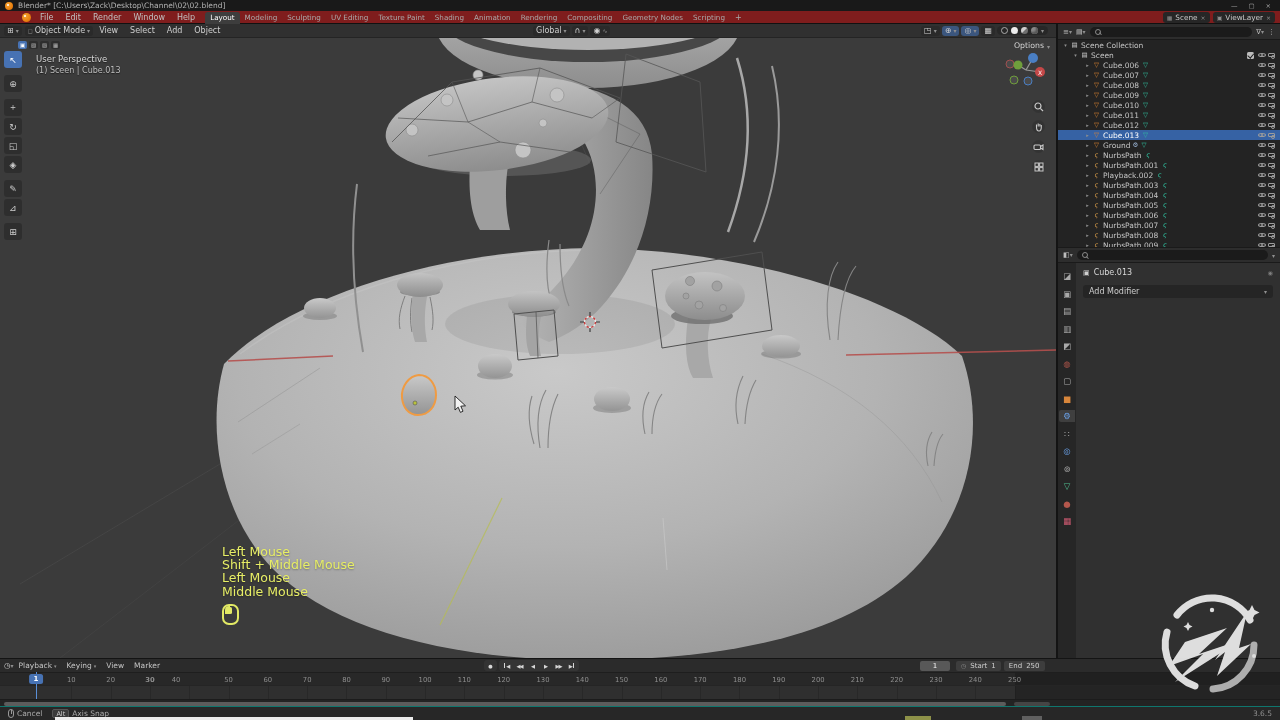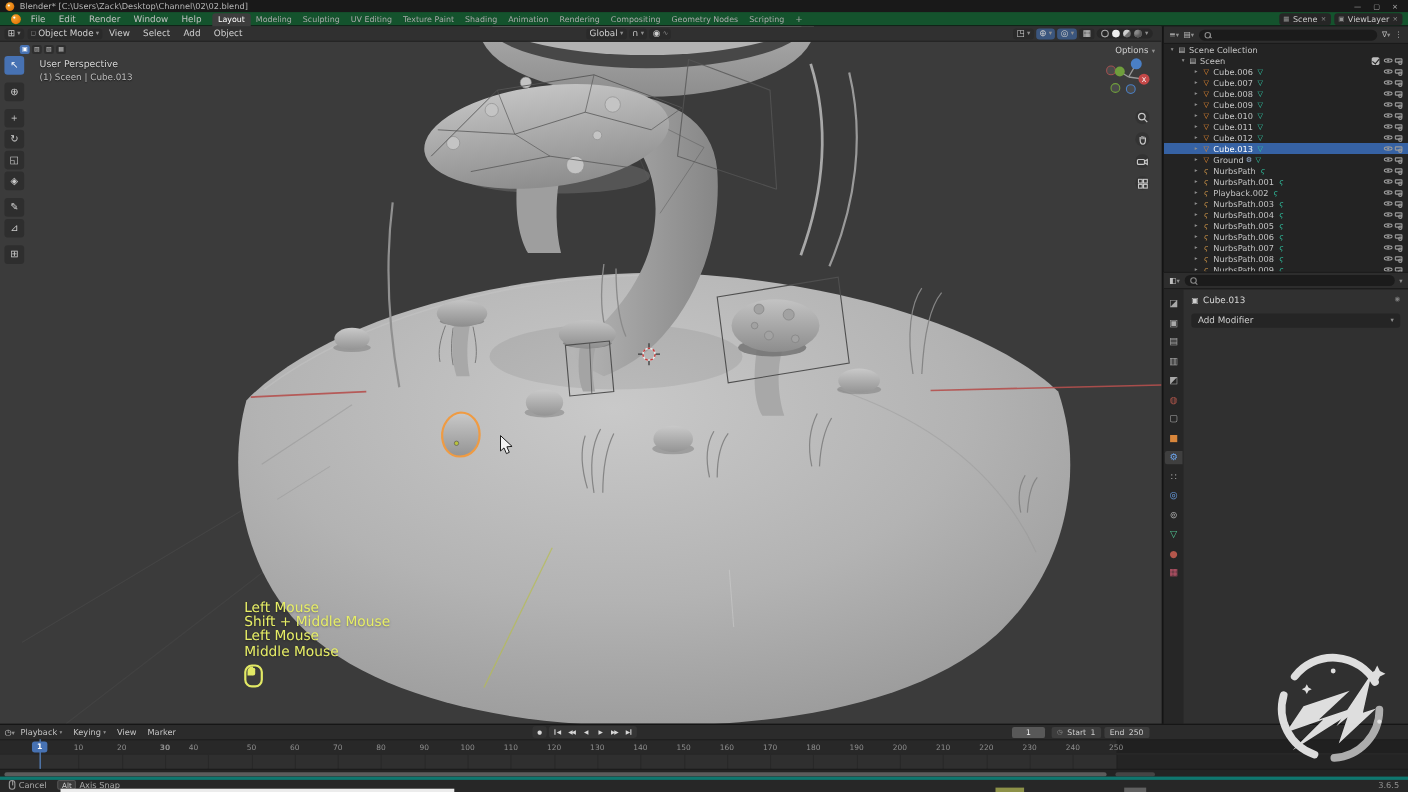--- a/index.html
+++ b/index.html
@@ -9,22 +9,22 @@
 
   
   #titlebar{height:11px;background:#191919;display:flex;align-items:center;padding:0 5px;
     font-size:7.5px;color:#b4b4b4;white-space:nowrap}
   .blogo{width:8px;height:8px;border-radius:50%;flex:none;margin-right:5px;
     background:radial-gradient(circle at 35% 32%,#f6a733,#e87d0d 65%,#b45c07);position:relative}
   .blogo::after{content:"";position:absolute;left:2px;top:2px;width:2px;height:2px;border-radius:50%;background:#fff}
   .win-btns{margin-left:auto;display:flex;gap:11px;font-size:6.5px;color:#a8a8a8;padding-right:4px}
 
   
-  #topbar{height:13px;background:#14532d;display:flex;align-items:center;font-size:8px;
-    color:#c0c0c0;padding-left:7px;border-bottom:1px solid #111;white-space:nowrap}
+  #topbar{height:13px;background:#7f1d1d;display:flex;align-items:center;font-size:8px;
+    color:#c0c0c0;padding-left:19px;border-bottom:1px solid #111;white-space:nowrap}
   .menu-item{padding:0 6px}
   .ws-tabs{display:flex;align-items:flex-end;margin-left:4px;height:13px}
   .ws-tab{padding:1.5px 5px;font-size:7.2px;color:#a9a9a9;border-radius:3px 3px 0 0}
   .ws-tab.active{background:#3d3d3d;color:#fff}
   .ws-add{padding:0 5px;color:#a9a9a9;font-size:8px}
   .scene-sel{margin-left:auto;display:flex;align-items:center;gap:3px;padding-right:5px;font-size:7.3px;color:#c9c9c9}
   .sel-chip{display:flex;align-items:center;gap:3px;background:#262626;border-radius:3px;padding:1px 4px}
   .dimglyph{color:#8f8f8f;font-size:6px}
 
   
@@ -156,22 +156,22 @@
   .tl-grid{position:absolute;top:0;bottom:0;width:1px;background:#282828}
   .tl-or{position:absolute;top:0;bottom:0;right:0;background:rgba(15,15,15,.32)}
   .tl-ph-line{position:absolute;left:35.6px;top:13px;width:1.4px;height:27px;background:#5a8fd8;z-index:4}
   .tl-ph-badge{position:absolute;left:36px;top:14.5px;transform:translateX(-50%);background:#4772b3;
     color:#fff;font-size:7px;font-weight:bold;border-radius:2.5px;padding:0 4.5px;height:10px;line-height:10px;z-index:5}
   .tl-scroll{position:relative;height:8px;background:#232323;border-top:1px solid #1c1c1c}
   .tl-sbar{position:absolute;left:4px;top:2px;width:1002px;height:4px;background:#5c5c5c;border-radius:2px}
   .tl-sbar2{position:absolute;left:1014px;top:2px;width:36px;height:4px;background:#454545;border-radius:2px}
 
   
-  #statusbar{height:14px;background:#272727;border-top:3px solid #0f766e;display:flex;
-    align-items:flex-start;padding:0 8px;font-size:7.5px;color:#ababab;position:relative}
+  #statusbar{height:14px;background:#272727;border-top:1px solid #0f766e;display:flex;
+    align-items:center;padding:0 8px;font-size:7.5px;color:#ababab;position:relative}
   .sb-mouse{width:6px;height:9px;border:1px solid #999;border-radius:3px;margin-right:3px;position:relative}
   .sb-mouse::before{content:"";position:absolute;left:2px;top:0;width:1px;height:4px;background:#999}
   .kbd{background:#3a3a3a;border:1px solid #555;border-radius:2px;padding:0 3px;font-size:6.5px;
     height:9px;line-height:8px;color:#ccc;margin:0 3px 0 10px}
   .sb-version{margin-left:auto;color:#8f8f8f}
   .sb-strip{position:absolute;bottom:0;left:55px;width:358px;height:3px;background:#ececec}
   .sb-chip1{position:absolute;bottom:0;left:905px;width:26px;height:4px;background:#a0a44f;opacity:.85}
   .sb-chip2{position:absolute;bottom:0;left:1022px;width:20px;height:4px;background:#8f8f8f;opacity:.55}
 </style>
 </head>

